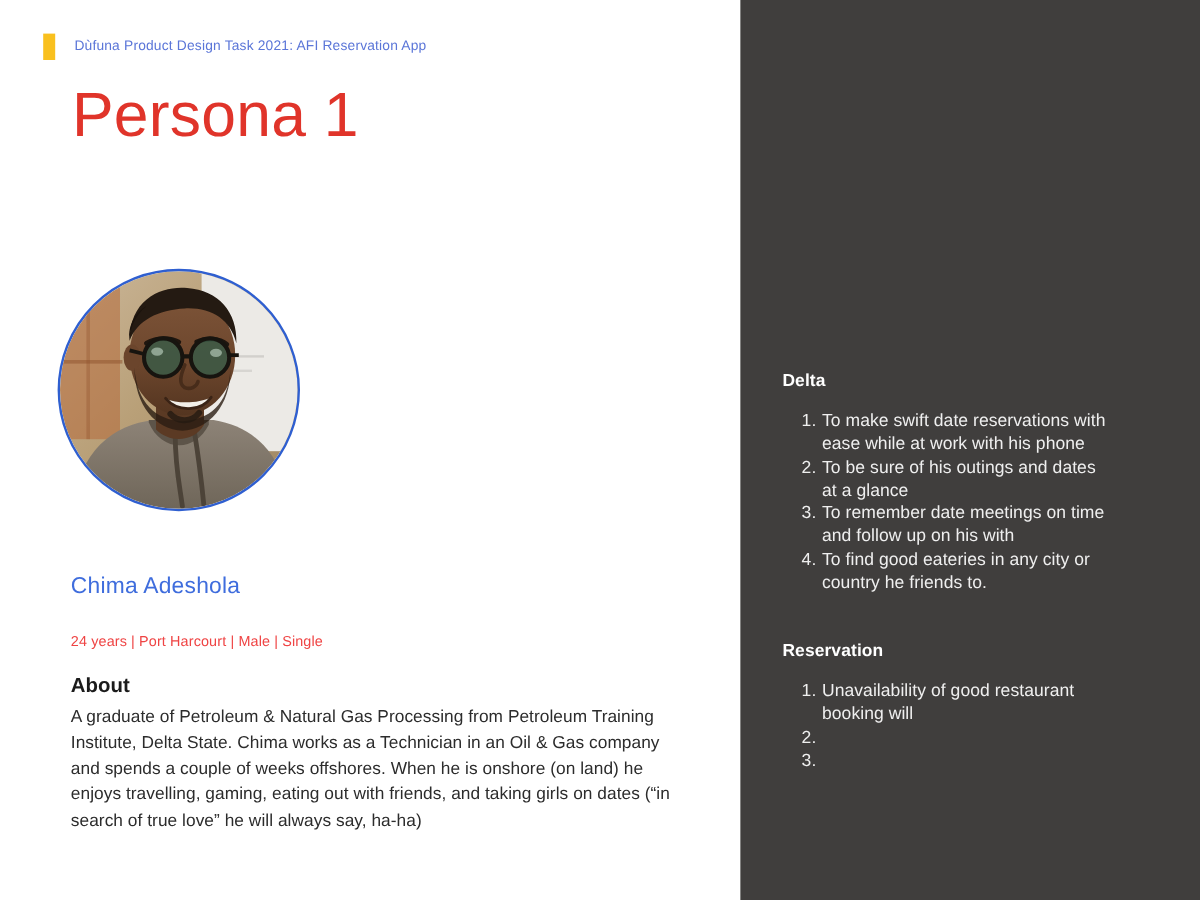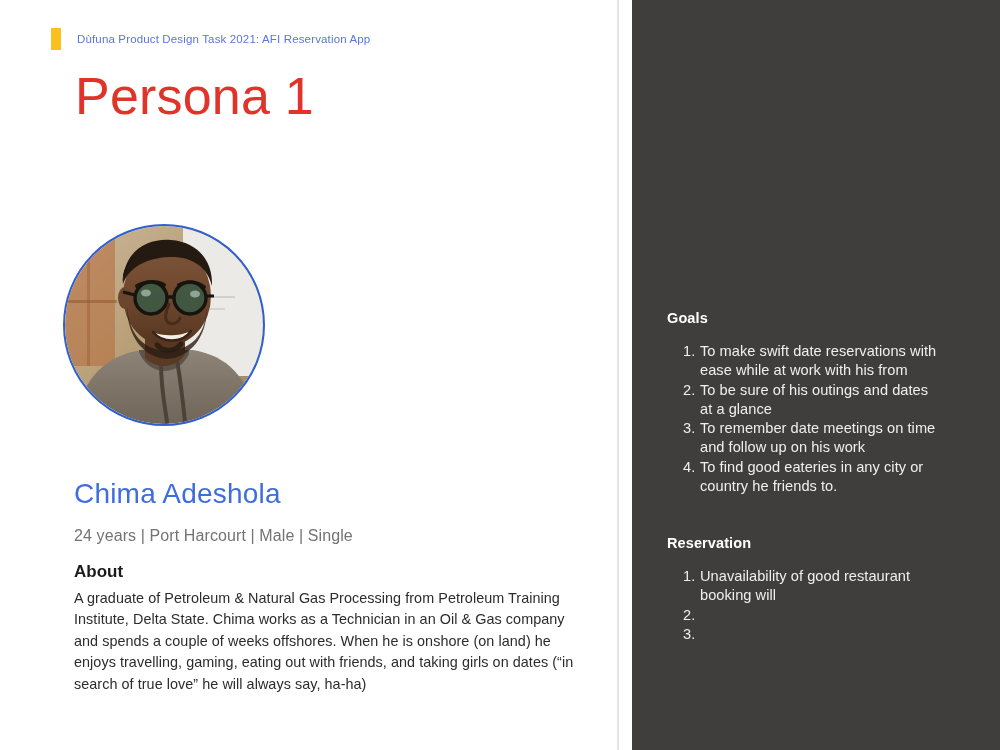--- a/index.html
+++ b/index.html
@@ -16,21 +16,20 @@
     position: relative;
   }
 
   .slide {
     position: absolute;
     inset: 0;
     width: 1000px;
     height: 577px;
     background: #ffffff;
     display: flex;
-    padding-left: 15px;
   }
 
   
   .left-pane {
     position: relative;
     width: 617px;
     height: 750px;
     background: #ffffff;
     flex: 0 0 617px;
   }
@@ -98,32 +97,32 @@
     inset: 0;
     border-radius: 50%;
     overflow: hidden;
   }
 
   
   .person-name {
     position: absolute;
     left: 59px;
     top: 478px;
-    font-size: 28px;
+    font-size: 19px;
     font-weight: 400;
     color: #3f6ddd;
     letter-spacing: 0.2px;
   }
 
   .person-meta {
     position: absolute;
     left: 59px;
     top: 527px;
-    font-size: 16px;
-    color: #737373;
+    font-size: 12px;
+    color: #ef4444;
     letter-spacing: 0.1px;
   }
 
   .about-heading {
     position: absolute;
     left: 59px;
     top: 562px;
     font-size: 17px;
     font-weight: 700;
     color: #1b1b1b;
@@ -288,33 +287,33 @@
     <div class="about-heading">About</div>
 
     <div class="about-body">A graduate of Petroleum &amp; Natural Gas Processing from Petroleum Training Institute, Delta State. Chima works as a Technician in an Oil &amp; Gas company and spends a couple of weeks offshores. When he is onshore (on land) he enjoys travelling, gaming, eating out with friends, and taking girls on dates (“in search of true love” he will always say, ha-ha)</div>
   </div>
 
   <div class="panel-divider"></div>
 
   <div class="right-pane">
 
     <div class="section section-goals">
-      <div class="section-heading">Goals</div>
+      <div class="section-heading">Delta</div>
       <ul class="num-list" id="goals-list">
           <li>
             <span class="li-num">1.</span>
-            <span class="li-text">To make swift date reservations with ease while at work with his from</span>
+            <span class="li-text">To make swift date reservations with ease while at work with his phone</span>
           </li>
           <li>
             <span class="li-num">2.</span>
             <span class="li-text">To be sure of his outings and dates at a glance</span>
           </li>
           <li>
             <span class="li-num">3.</span>
-            <span class="li-text">To remember date meetings on time and follow up on his work</span>
+            <span class="li-text">To remember date meetings on time and follow up on his with</span>
           </li>
           <li>
             <span class="li-num">4.</span>
             <span class="li-text">To find good eateries in any city or country he friends to.</span>
           </li>
         </ul>
     </div>
 
     <div class="section section-frustrations">
       <div class="section-heading">Reservation</div>

